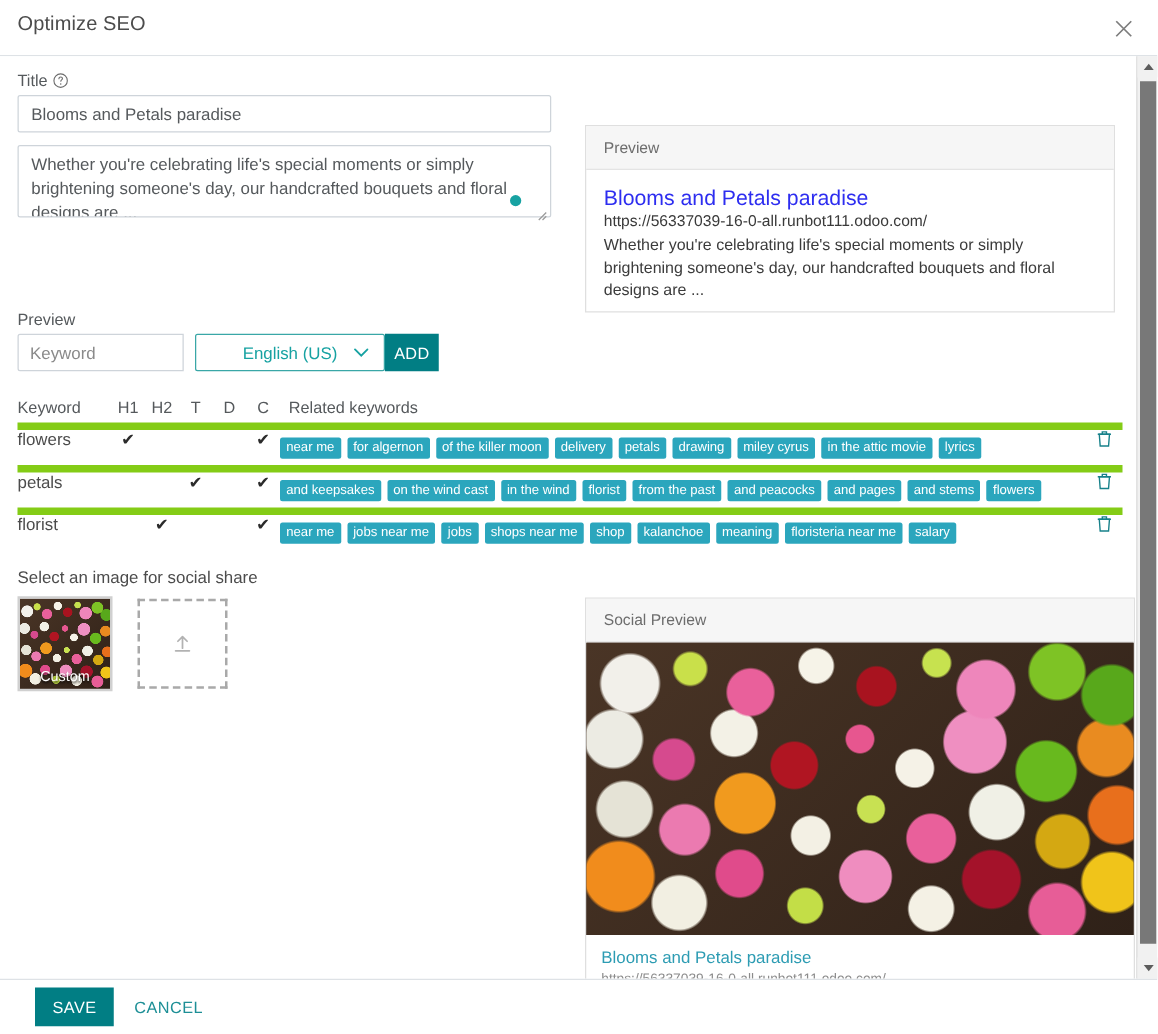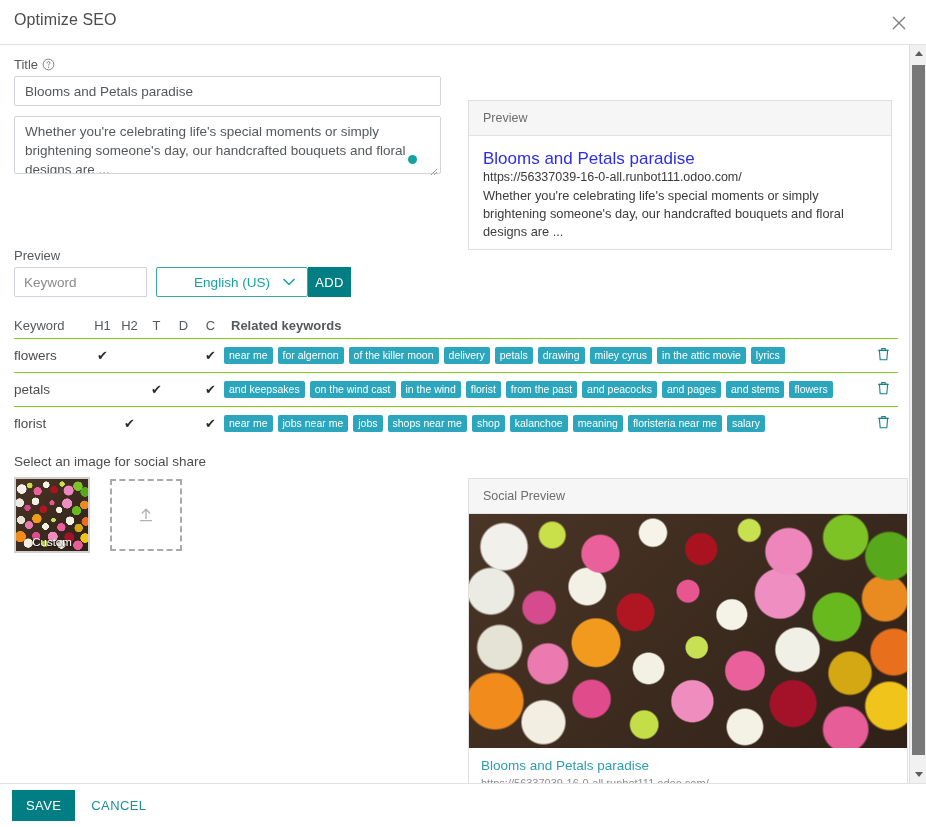--- a/index.html
+++ b/index.html
@@ -129,28 +129,28 @@
     font-family:"Liberation Sans", sans-serif;
   }
 
   
   .kw-table { position:absolute; left:14px; top:267px; width:884px; }
   .kw-thead {
     display:flex; align-items:center; height:26px;
     font-size:13px; color:#55595c;
   }
   .kw-tr {
-    display:flex; align-items:center; height:34px;
-    border-top:1px solid #84cc16; font-size:13.5px; color:#4c4c4c;
+    display:flex; height:34px;
+    border-top:6px solid #84cc16; font-size:13.5px; color:#4c4c4c;
   }
   .c-kw   { width:75px; flex:0 0 75px; }
   .c-flag { width:27px; flex:0 0 27px; text-align:center; }
   .c-rel  { flex:1 1 auto; display:flex; align-items:center; gap:5px; flex-wrap:nowrap; overflow:hidden;}
   .c-del  { width:30px; flex:0 0 30px; text-align:center; }
-  .hdr-rel { padding-left:7px;font-weight:bold; }
+  .hdr-rel { padding-left:7px; }
   .check { color:#2b2b2b; font-size:13px; line-height:1; }
   .tag {
     background:#2ba6bd; color:#fff; font-size:10.5px;
     padding:2px 5px 3px; border-radius:2px; white-space:nowrap;
     line-height:12px; cursor:pointer;
   }
   .del-icon { color:#17818a; cursor:pointer; display:inline-flex; }
   .del-icon svg{display:block;}
 
   
@@ -197,21 +197,21 @@
   #social-panel { left:468px; top:433px; width:440px; height:349px; }
   .social-img { width:100%; height:234px; position:relative; overflow:hidden; }
   .social-foot { padding:9px 12px 6px; }
   .social-title { font-size:13.5px; color:#2d9cb3; line-height:18px; cursor:pointer;}
   .social-url { font-size:11px; color:#8b8b8b; margin:2px 0 4px; }
 
   
   .dlg-footer {
     position:absolute; left:0; bottom:0; width:926px; height:44px;
     border-top:1px solid #dee2e6; background:#fff;
-    display:flex; align-items:center; padding-left:12px; gap:14px;
+    display:flex; align-items:center; padding-left:28px; gap:14px;
   }
   .btn-save {
     background:#017e84; color:#fff; border:none;
     padding:8px 14px; font-size:13px; letter-spacing:.4px; cursor:pointer;
     font-family:"Liberation Sans", sans-serif;
   }
   .btn-cancel {
     background:none; border:none; color:#1d8f96;
     font-size:13px; letter-spacing:.4px; cursor:pointer; padding:8px 2px;
     font-family:"Liberation Sans", sans-serif;

